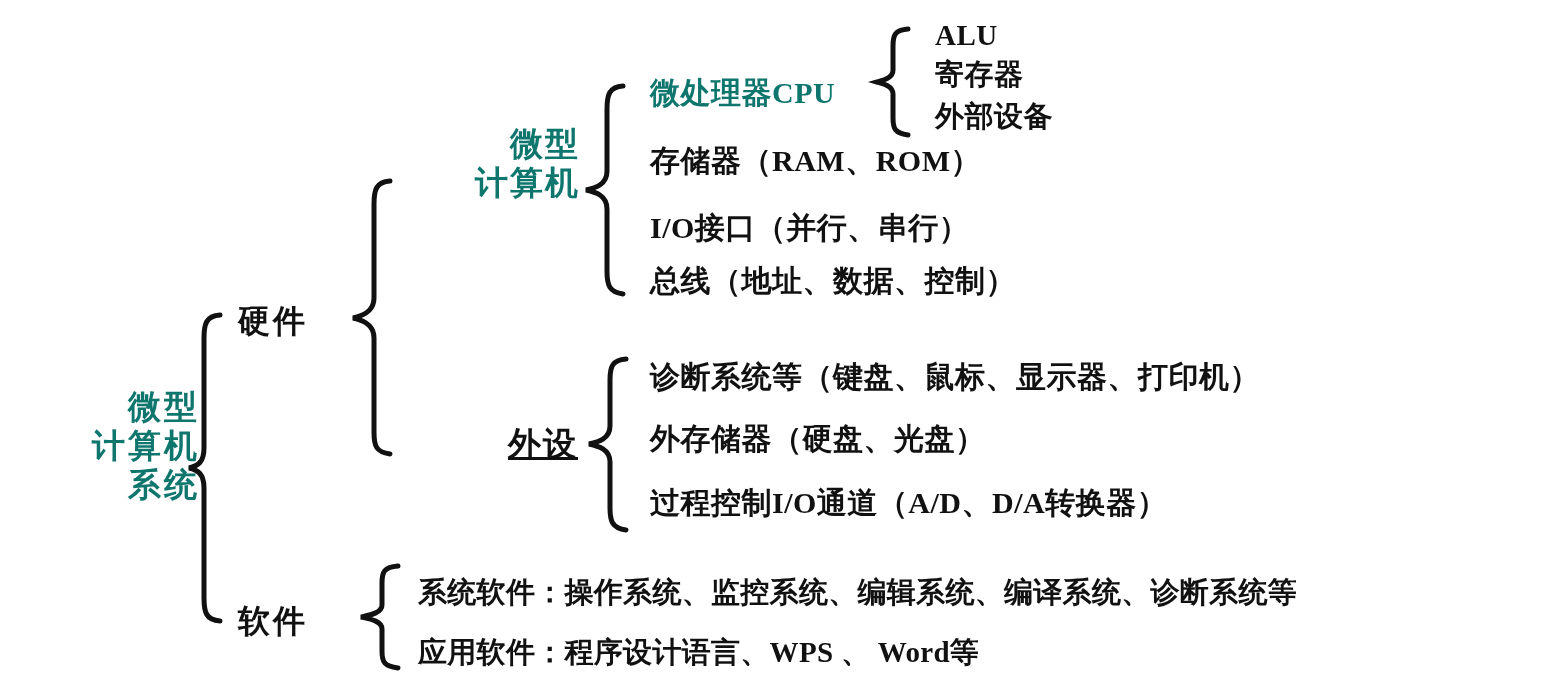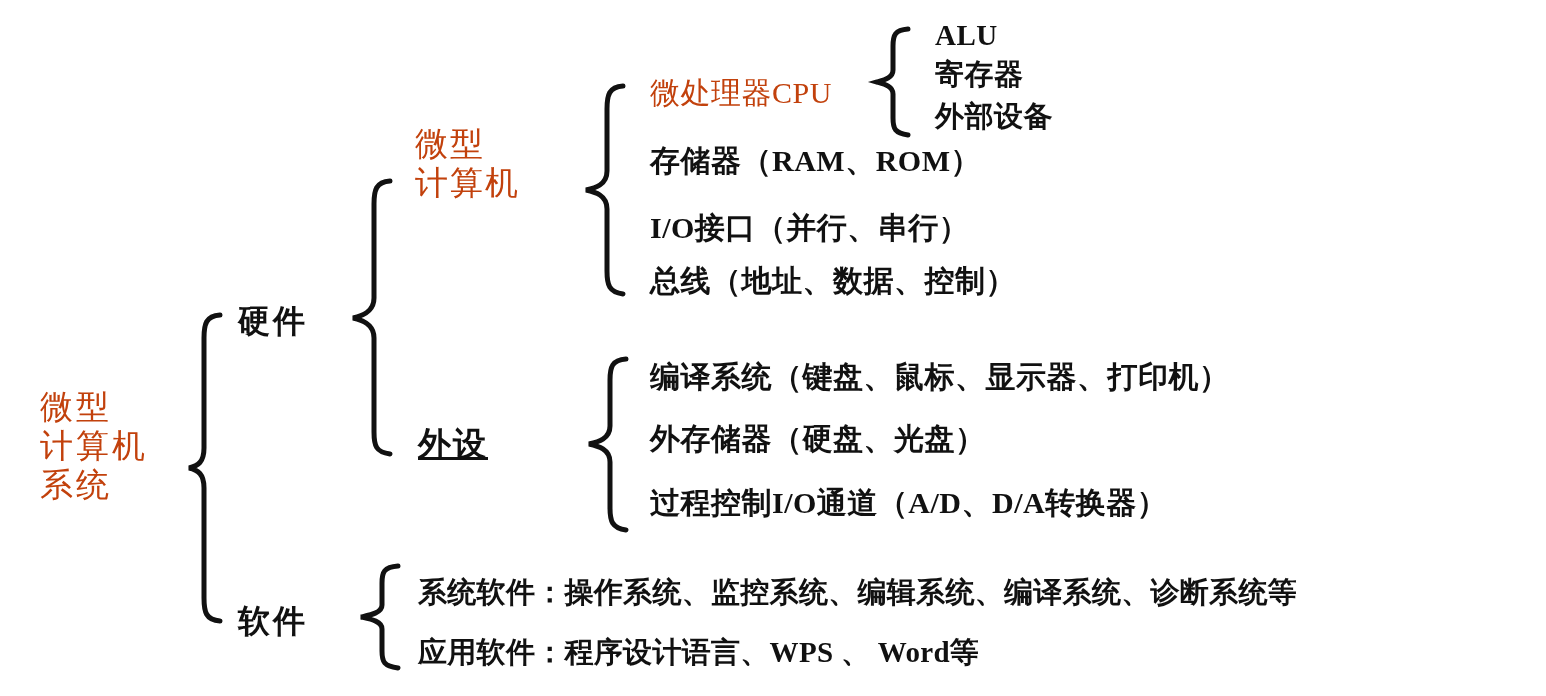--- a/index.html
+++ b/index.html
@@ -3,25 +3,25 @@
 <meta charset="utf-8">
 <style>
   html,body{margin:0;padding:0;}
   body{
     width:1546px;height:696px;background:#ffffff;
     font-family:"Liberation Serif","DejaVu Serif",serif;
     color:#000;overflow:hidden;position:relative;
   }
   #canvas{position:relative;width:1546px;height:696px;}
   .node{position:absolute;white-space:nowrap;line-height:1.0;}
-  .accent{color:#c2410c;font-weight:400;}
+  .accent{color:#0f766e;font-weight:700;}
   .blk{color:#111111;font-weight:700;}
 
   
-  .stack{position:absolute;text-align:left;line-height:1.18;}
+  .stack{position:absolute;text-align:right;line-height:1.18;}
   .stack span{display:block;white-space:nowrap;}
 
   
   .brace{position:absolute;}
   .brace svg{display:block;overflow:visible;}
 
   .fs-root{font-size:33px;letter-spacing:3px;}
   .fs-l2{font-size:32px;letter-spacing:3px;}
   .fs-l3{font-size:33px;letter-spacing:2px;}
   .fs-item{font-size:30px;letter-spacing:0.5px;}
@@ -112,21 +112,21 @@
     <span>外设</span>
   </div>
 
   <div class="brace" style="left:586px;top:356px;">
     <svg width="46" height="178" viewBox="0 0 46 178">
       <path d="M40,3 C26,4 24,11 24,24 L24,70 C24,83 12,86 3,88 C12,90 24,93 24,106 L24,152 C24,165 26,172 40,174" fill="none" stroke="#111111" stroke-width="5" stroke-linecap="round"></path>
     </svg>
   </div>
 
   <div class="node fs-item blk" style="left:650px;top:362px;">
-    <span>编译系统（键盘、鼠标、显示器、打印机）</span>
+    <span>诊断系统等（键盘、鼠标、显示器、打印机）</span>
   </div>
 
   <div class="node fs-item blk" style="left:650px;top:424px;">
     <span>外存储器（硬盘、光盘）</span>
   </div>
 
   <div class="node fs-item blk" style="left:650px;top:488px;">
     <span>过程控制I/O通道（A/D、D/A转换器）</span>
   </div>
 

